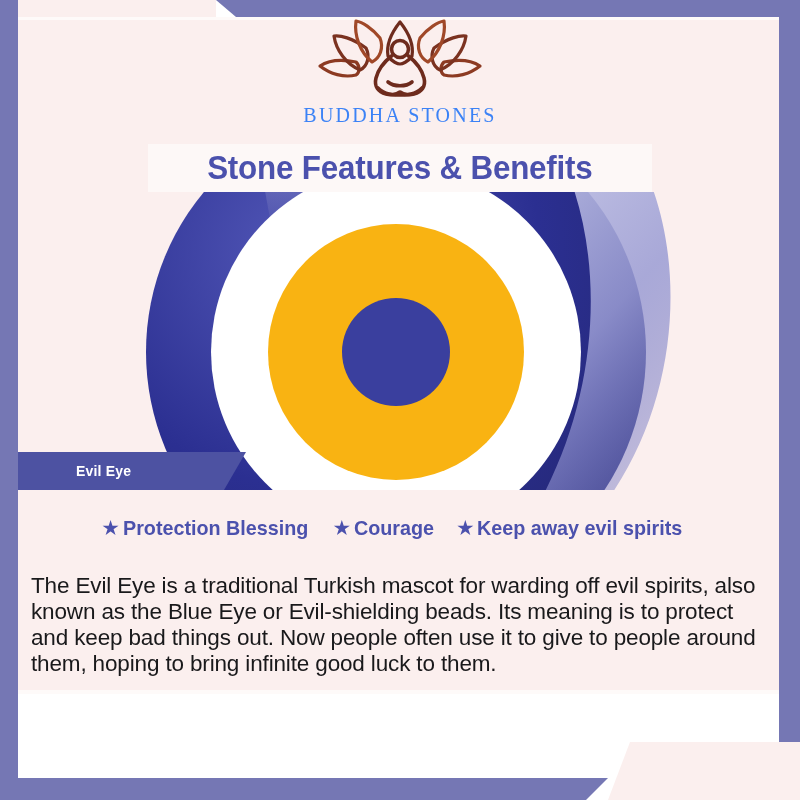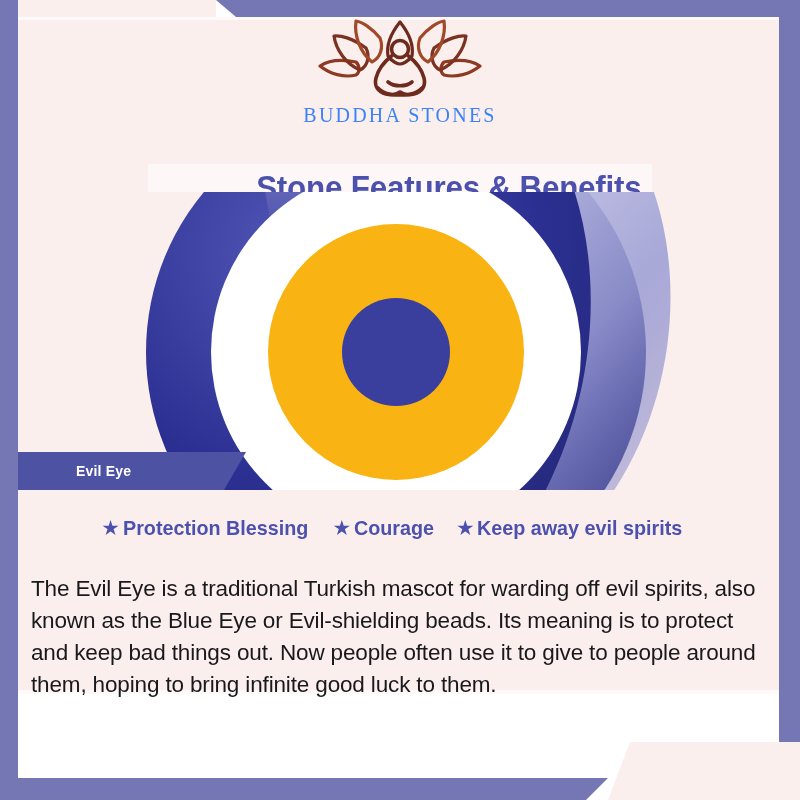--- a/index.html
+++ b/index.html
@@ -115,22 +115,21 @@
   
   .title-bar {
     position: absolute;
     left: 148px;
     top: 144px;
     width: 504px;
     height: 48px;
     background: #fdf8f7;
     display: flex;
     align-items: center;
-    justify-content: flex-end;
-    margin-top: 20px;
+    justify-content: center;
   }
   .title-text {
     font-family: "Liberation Sans Narrow", "Liberation Sans", sans-serif;
     font-size: 33px;
     font-weight: bold;
     color: #4b51ad;
     letter-spacing: -0.2px;
     transform: scaleX(0.95);
     white-space: nowrap;
   }
@@ -197,21 +196,21 @@
 
   
   .description {
     position: absolute;
     left: 31px;
     top: 557px;
     width: 744px;
     color: #19191b;
     font-family: "Liberation Sans Narrow", "Liberation Sans", sans-serif;
     font-size: 22.5px;
-    line-height: 32px;
+    line-height: 26px;
     letter-spacing: -0.15px;
     margin-top: 16px;
   }
 </style>
 </head>
 <body>
 
 <div class="page">
 
   <div class="cream"></div>

